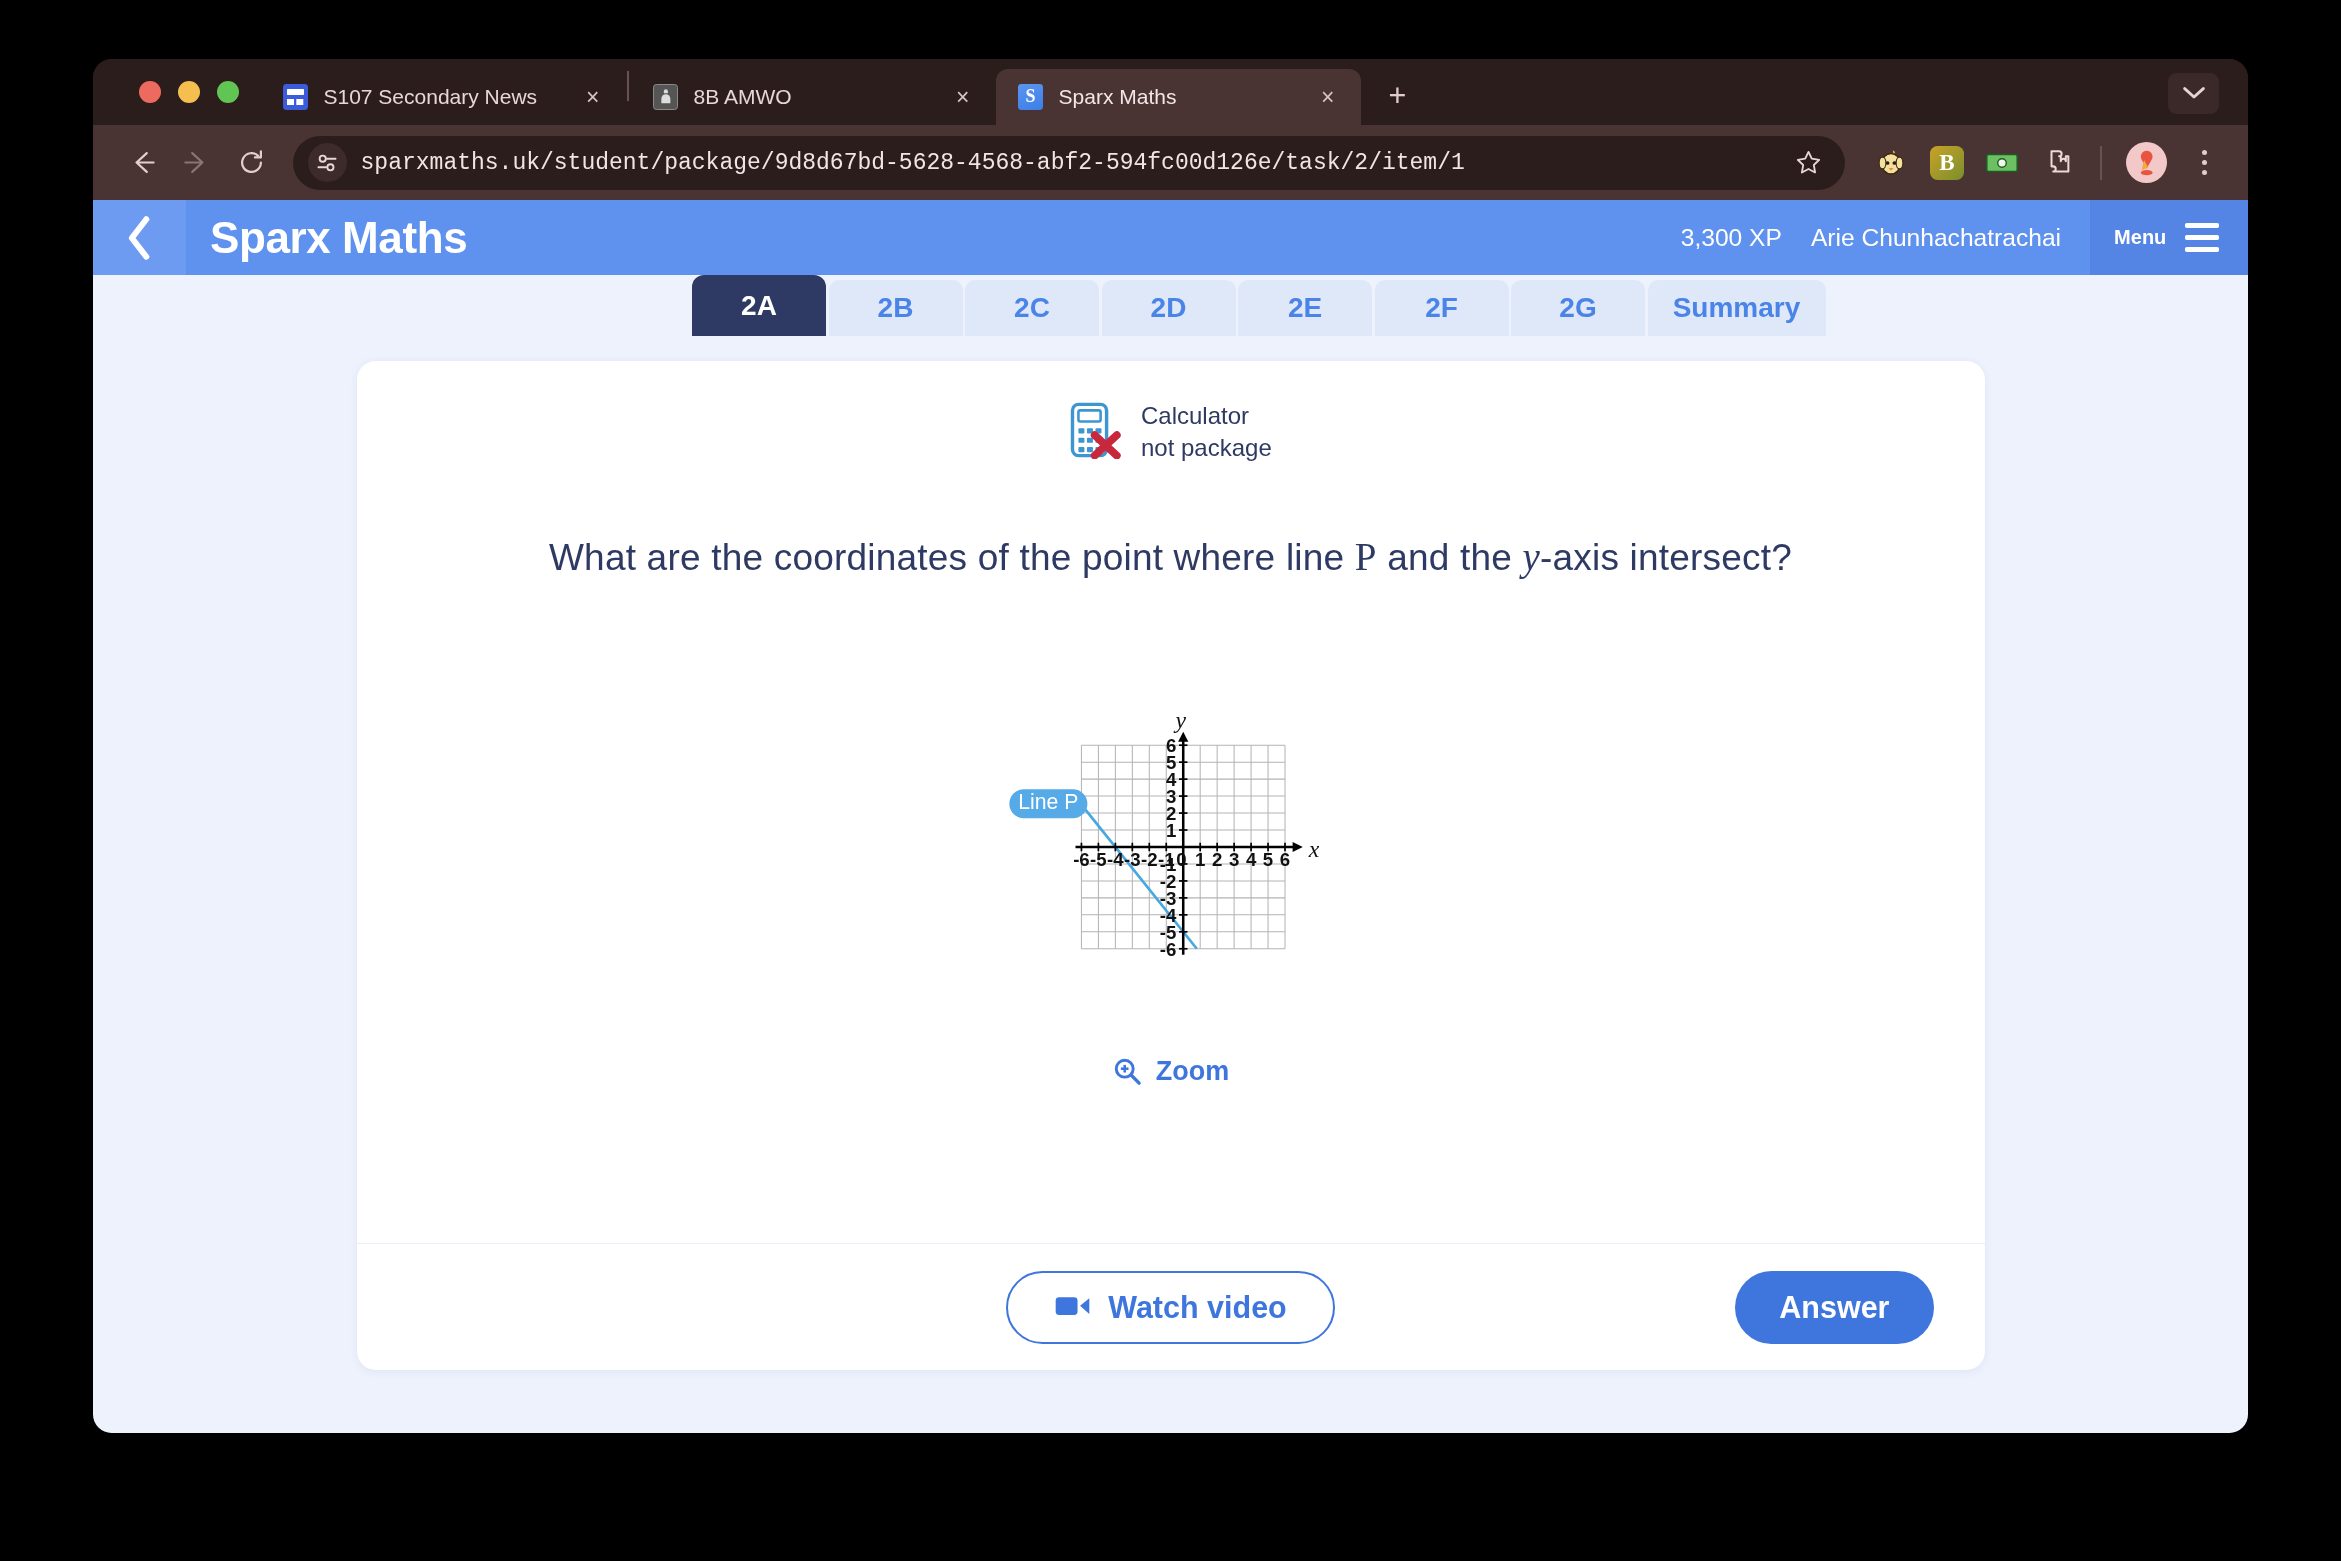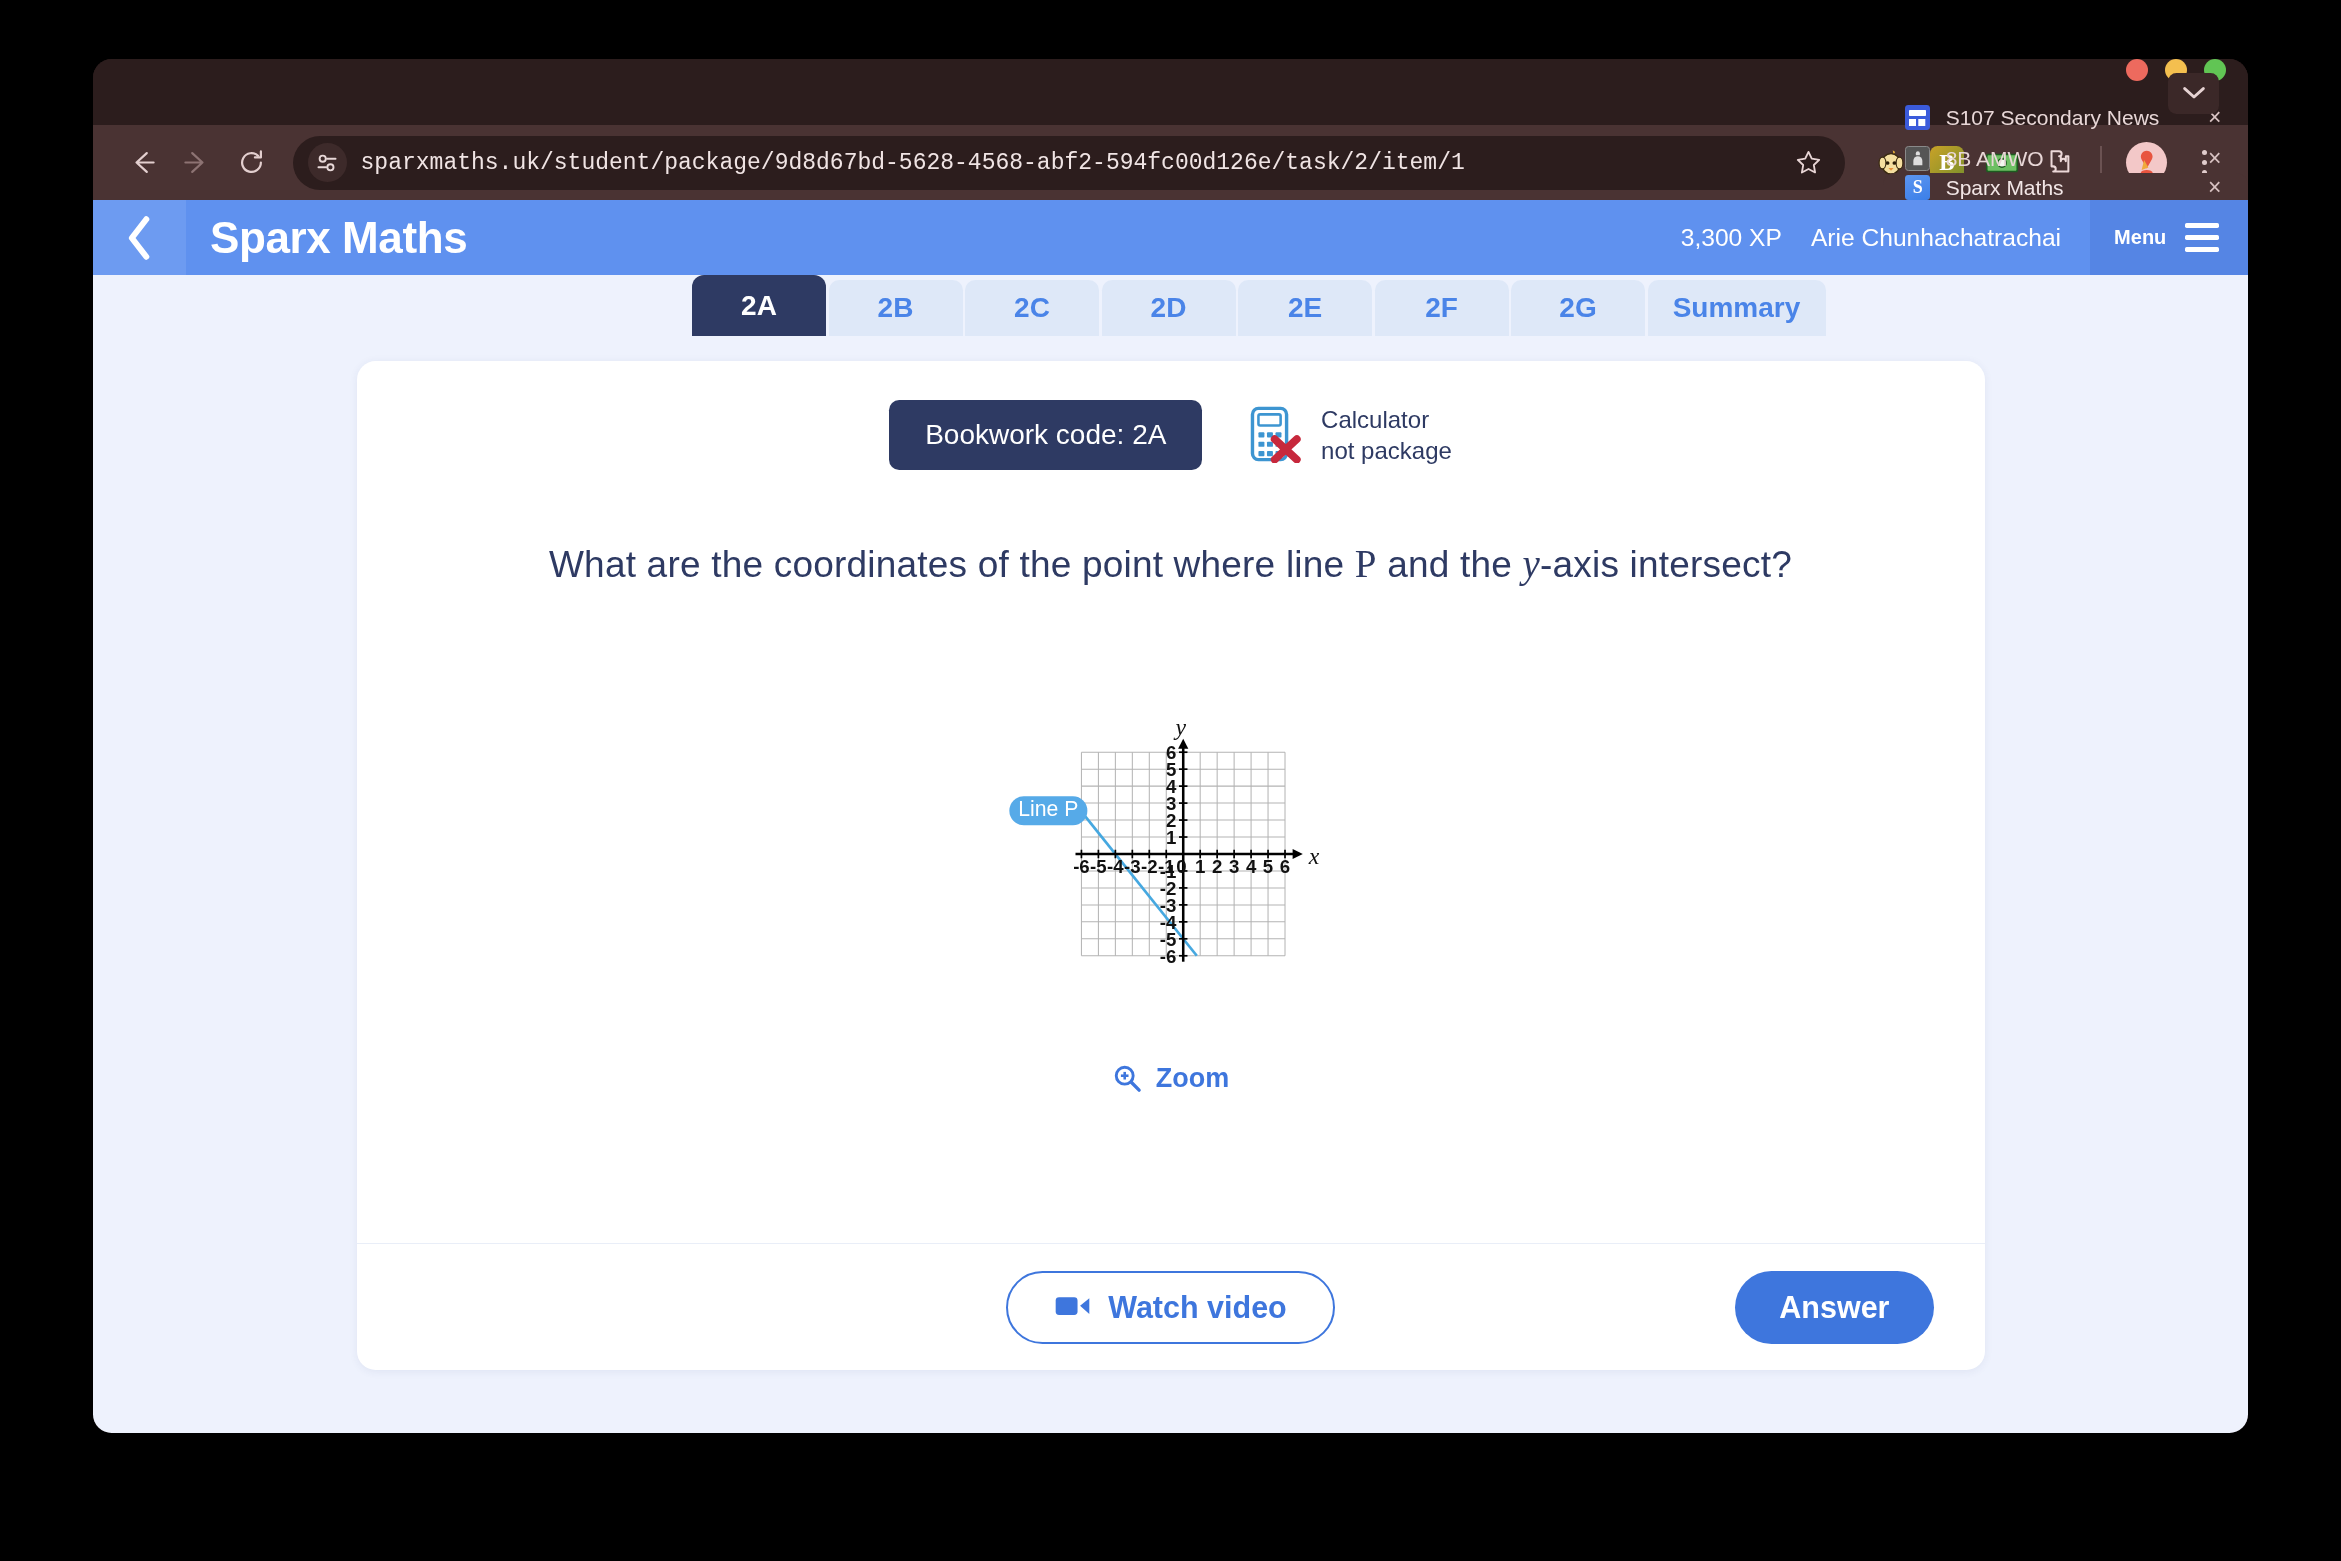--- a/index.html
+++ b/index.html
@@ -22,21 +22,20 @@
   }
 
   
   .tab-strip {
     position: relative;
     height: 66px;
     background: #2c1d1d;
     display: flex;
     align-items: flex-end;
     padding-left: 25.4px;
-    flex-direction: column;
   }
   .traffic-lights {
     display: flex; align-items: center; gap: 17px;
     padding: 0 22px 22px 20.4px;
   }
   .tl { width: 22px; height: 22px; border-radius: 50%; }
   .tl.red { background: #ed6a5e; }
   .tl.yellow { background: #f4bf4f; }
   .tl.green { background: #61c554; }
 
@@ -475,21 +474,20 @@
       <div class="task-tab">2D</div>
       <div class="task-tab">2E</div>
       <div class="task-tab">2F</div>
       <div class="task-tab">2G</div>
       <div class="task-tab summary">Summary</div>
     </div>
 
     <div class="card">
 
       <div class="code-row">
-        <div class="bookwork-code">Bookwork code: 2A</div>
         <div class="calc-block">
           <span>
             <svg width="53" height="58" viewBox="0 0 62 68">
               <rect x="4" y="4" width="40" height="60" rx="7" fill="#fff" stroke="#3d95d1" stroke-width="4"></rect>
               <rect x="11" y="11" width="26" height="13" rx="2" fill="#fff" stroke="#3d95d1" stroke-width="3"></rect>
               <g fill="#3d95d1">
                 <rect x="11" y="32" width="7" height="6" rx="1"></rect>
                   <rect x="21" y="32" width="7" height="6" rx="1"></rect>
                   <rect x="31" y="32" width="7" height="6" rx="1"></rect>
                 <rect x="11" y="43" width="7" height="6" rx="1"></rect>

